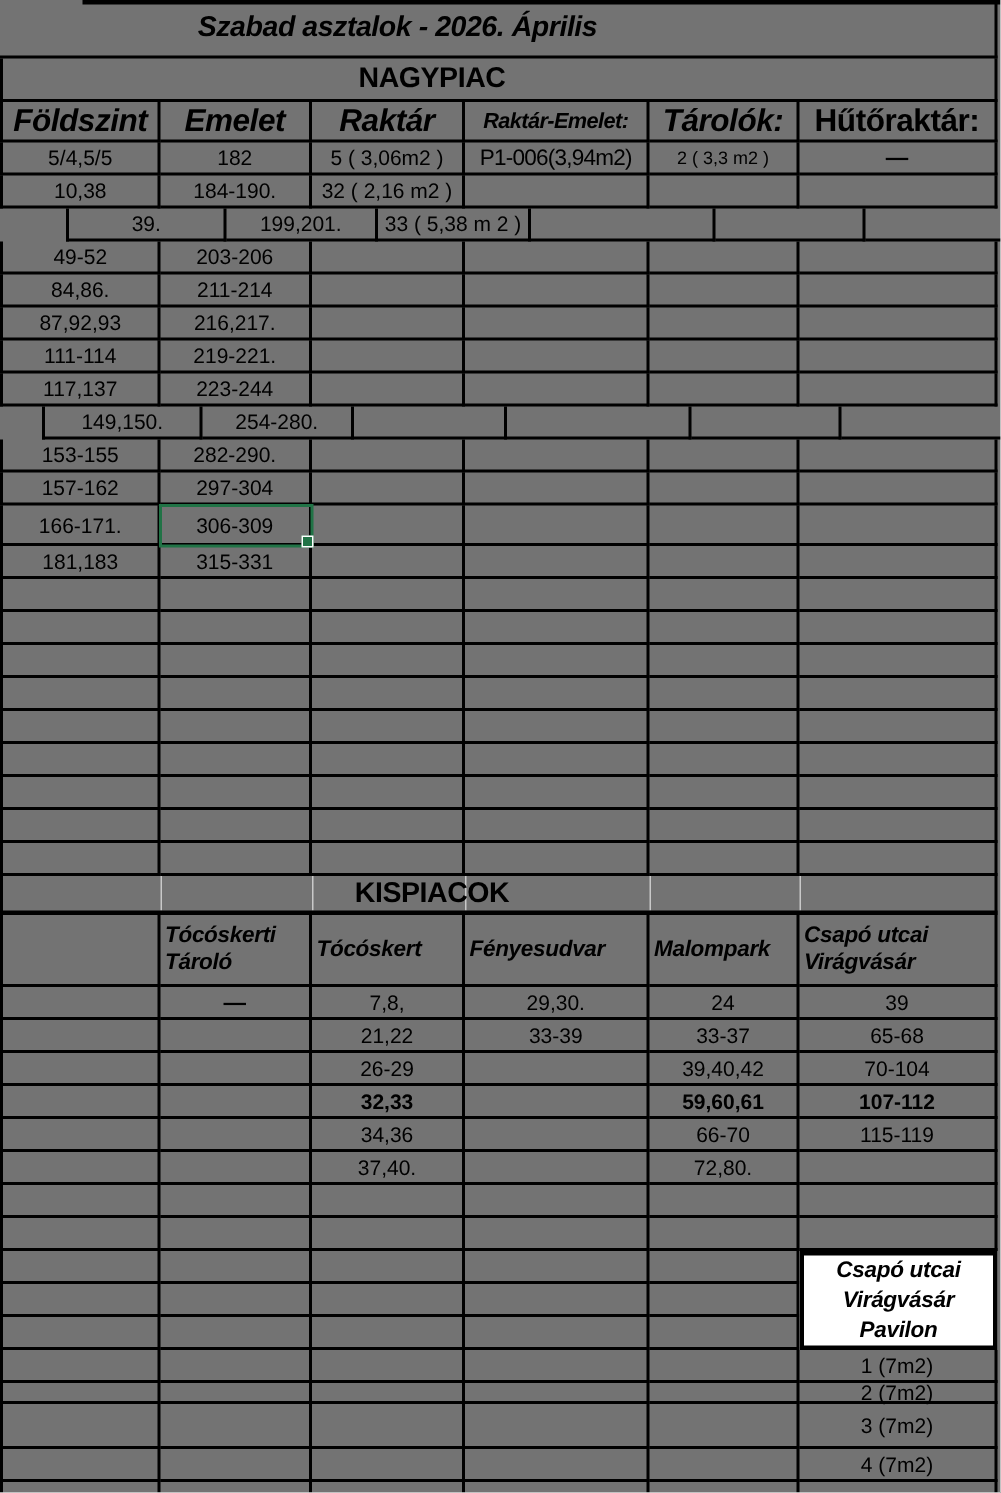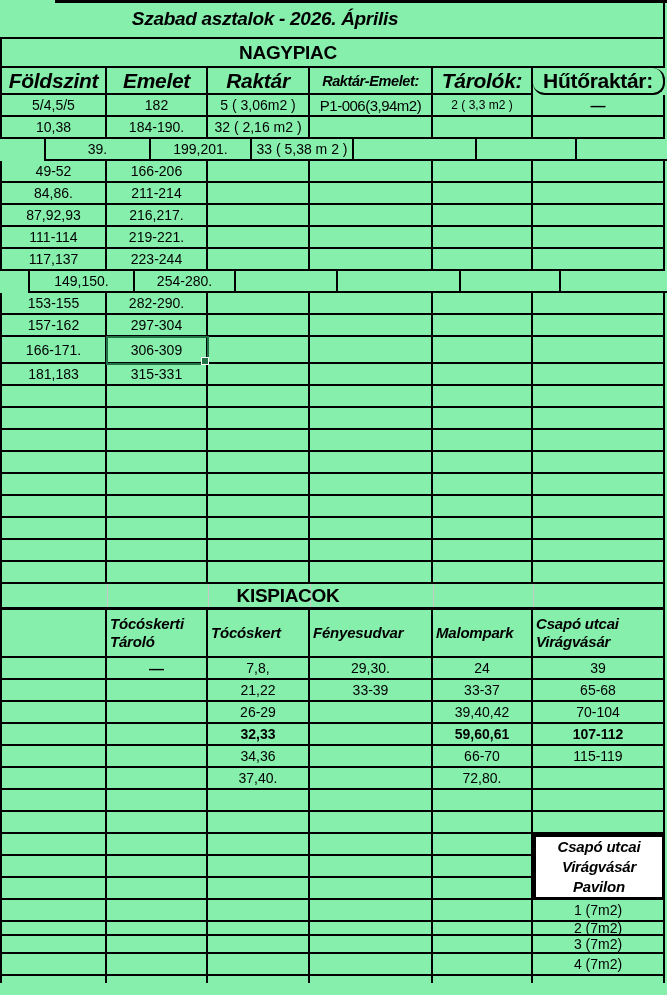--- a/index.html
+++ b/index.html
@@ -1,17 +1,17 @@
 <!DOCTYPE html>
 <html><head>
 <meta charset="utf-8">
 <style>
   html,body{margin:0;padding:0;background:#fff;}
   #sheet{
-    position:relative;width:667px;height:995px;background:#86efac;overflow:hidden;
+    position:relative;width:667px;height:995px;background:#737373;overflow:hidden;
     font-family:"Liberation Sans",sans-serif;color:#000;
   }
   .row{display:flex;}
   .cell{
     box-sizing:border-box;flex:0 0 auto;
     border-right:2px solid #000;border-bottom:2px solid #000;
     display:flex;align-items:center;justify-content:center;
     font-size:14px;white-space:nowrap;overflow:visible;
   }
   .first{border-left:2px solid #000;}
@@ -32,21 +32,21 @@
     border-bottom:3px solid #000;
     background-image:linear-gradient(#c9c9c9,#c9c9c9),linear-gradient(#c9c9c9,#c9c9c9),
       linear-gradient(#c9c9c9,#c9c9c9),linear-gradient(#c9c9c9,#c9c9c9),linear-gradient(#c9c9c9,#c9c9c9);
     background-repeat:no-repeat;background-size:1px 100%;
     background-position:105px 0,206px 0,308px 0,431px 0,531px 0;
   }
 
   .hdr-row{height:27px}
   .hdr{font-style:italic;font-weight:bold;font-size:21px;letter-spacing:-0.3px;}
   .hdr.c4{font-size:14.5px;letter-spacing:-0.4px;}
-  .hdr.c6{font-style:normal;border-radius:12px;}
+  .hdr.c6{font-style:normal;}
 
   .khdr-row{height:48px}
   .khdr{
     font-style:italic;font-weight:bold;font-size:15px;letter-spacing:-0.2px;
     justify-content:flex-start;text-align:left;padding-left:3px;
     white-space:pre-line;line-height:1.2;
   }
 
   .small{font-size:12px}
   .dash{font-weight:bold;font-size:15px}
@@ -109,21 +109,21 @@
       <div class="row" style="height: 22px; padding-left: 44px;">
         <div class="cell c1 first">39.</div>
         <div class="cell c2">199,201.</div>
         <div class="cell c3">33 ( 5,38 m 2 )</div>
         <div class="cell c4"></div>
         <div class="cell c5"></div>
         <div class="cell c6"></div>
       </div>
       <div class="row" style="height: 22px;">
         <div class="cell c1 first">49-52</div>
-        <div class="cell c2">166-206</div>
+        <div class="cell c2">203-206</div>
         <div class="cell c3"></div>
         <div class="cell c4"></div>
         <div class="cell c5"></div>
         <div class="cell c6"></div>
       </div>
       <div class="row" style="height: 22px;">
         <div class="cell c1 first">84,86.</div>
         <div class="cell c2">211-214</div>
         <div class="cell c3"></div>
         <div class="cell c4"></div>
@@ -389,21 +389,21 @@
         <div class="cell c6">1 (7m2)</div>
       </div>
       <div class="row" style="height: 14px;">
         <div class="cell c1 first"></div>
         <div class="cell c2"></div>
         <div class="cell c3"></div>
         <div class="cell c4"></div>
         <div class="cell c5"></div>
         <div class="cell c6">2 (7m2)</div>
       </div>
-      <div class="row" style="height: 18px;">
+      <div class="row" style="height: 30px;">
         <div class="cell c1 first"></div>
         <div class="cell c2"></div>
         <div class="cell c3"></div>
         <div class="cell c4"></div>
         <div class="cell c5"></div>
         <div class="cell c6">3 (7m2)</div>
       </div>
       <div class="row" style="height: 22px;">
         <div class="cell c1 first"></div>
         <div class="cell c2"></div>

